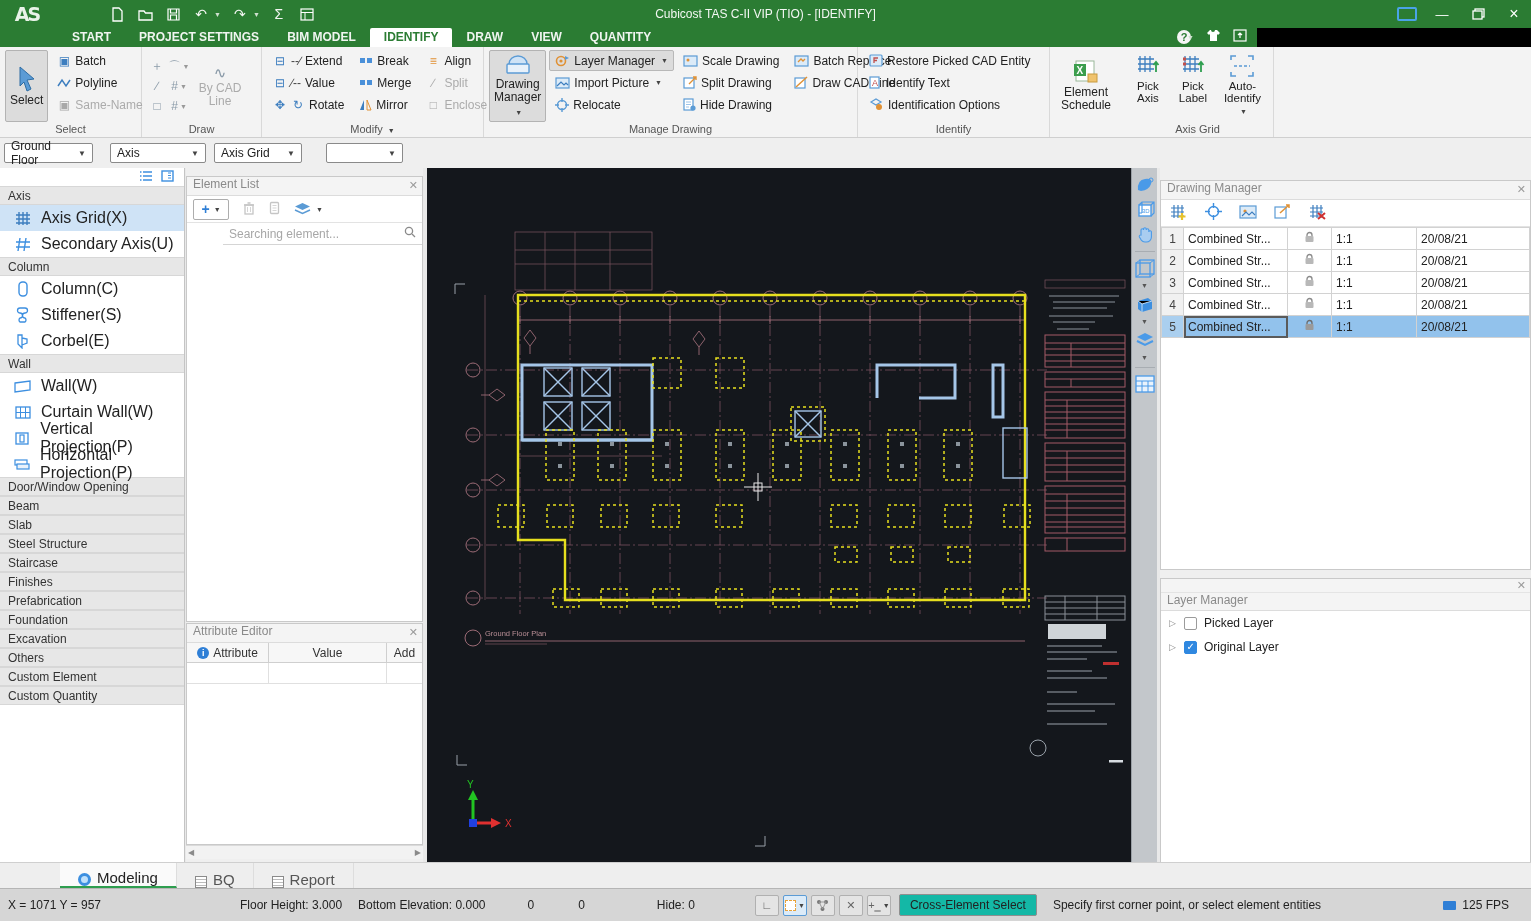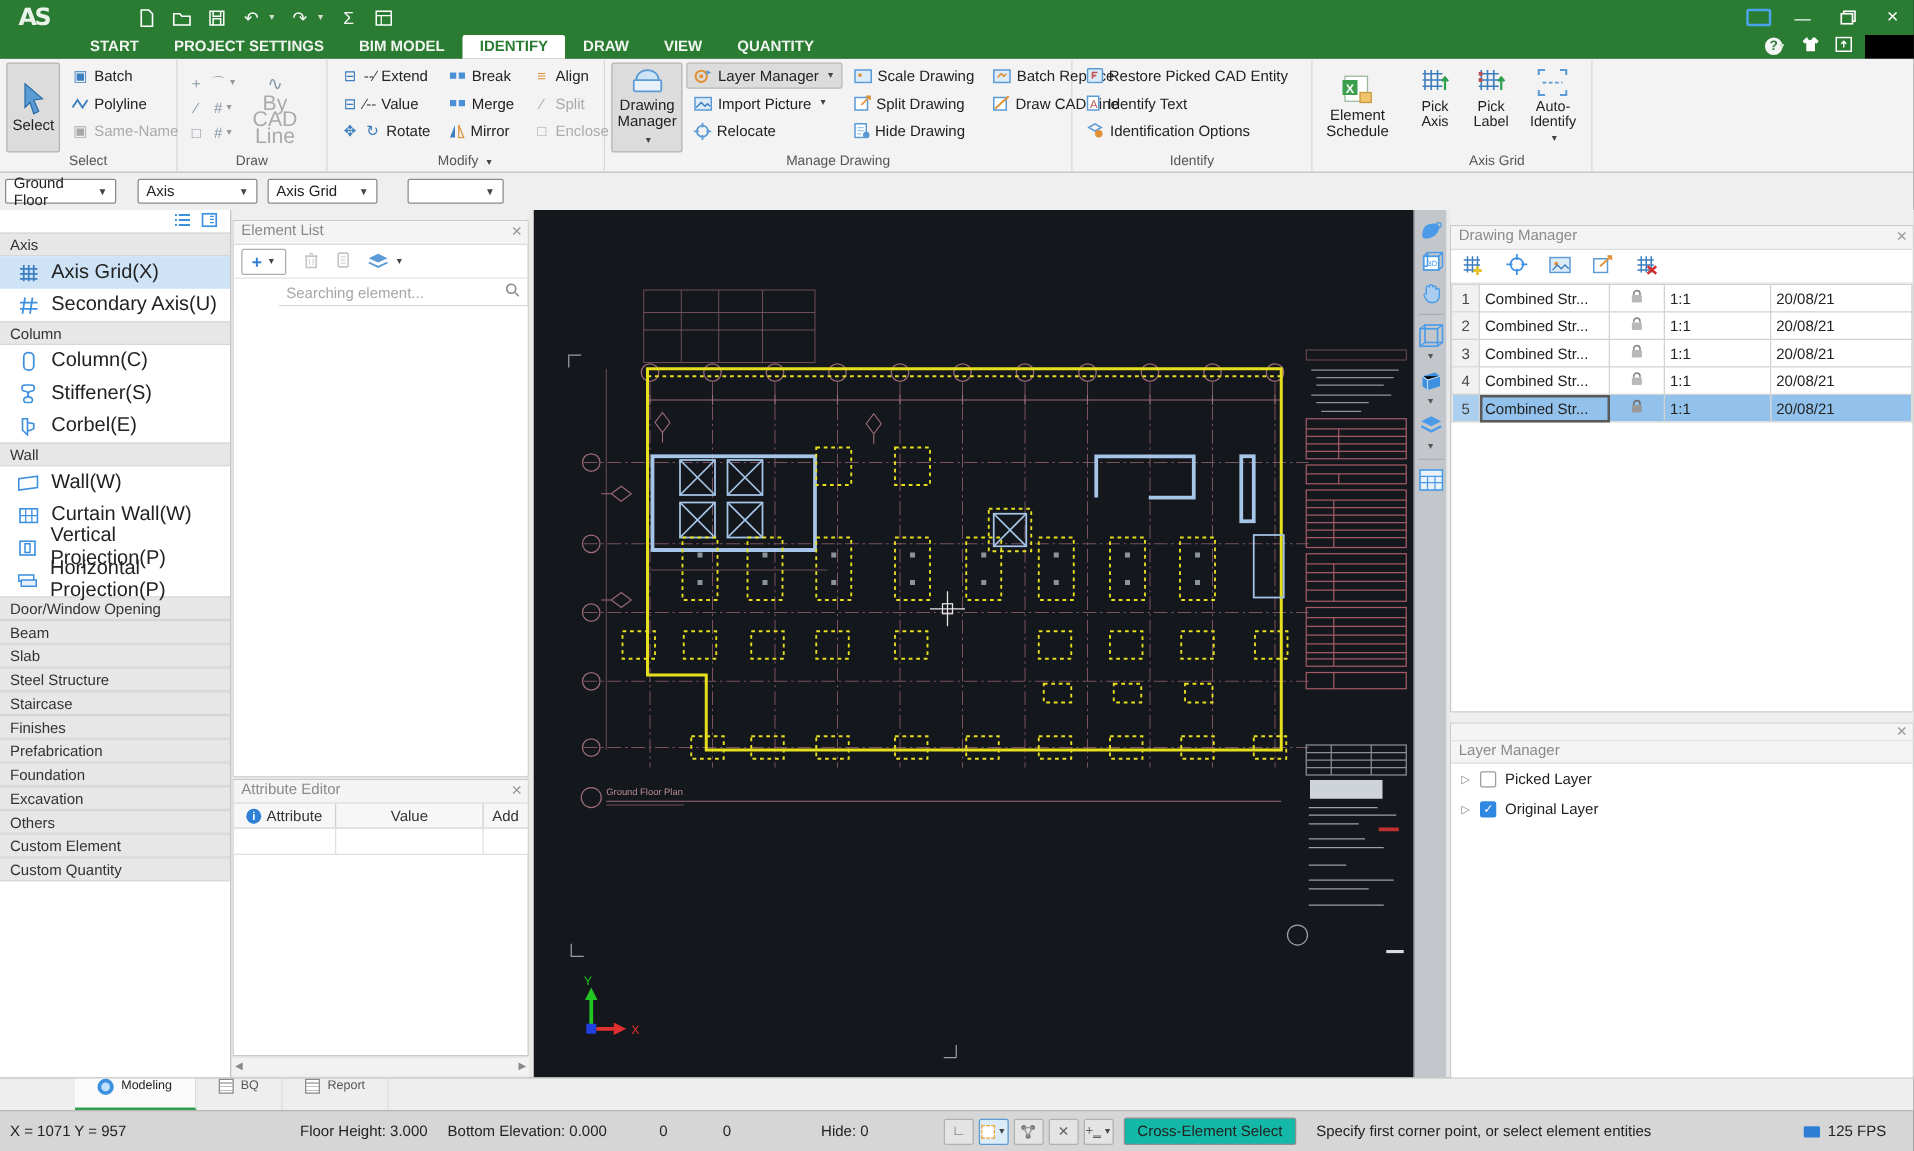--- a/index.html
+++ b/index.html
@@ -14,21 +14,21 @@
     font-weight:bold; font-size:19px; letter-spacing:-2px; color:#e9f3e9; font-family:"DejaVu Sans",sans-serif; }
   .qat { display:flex; align-items:center; gap:10px; margin-left:62px; }
   .qat .qi { width:18px; height:18px; display:flex; align-items:center; justify-content:center; color:#f2f6f2; font-size:14px; cursor:default; }
   .qi svg { display:block; }
   .qcaret { font-size:7px; color:#cfe0cf; margin-left:-6px; }
   .tb-title { position:absolute; left:0; right:0; text-align:center; font-size:12px; color:#f3f7f3; pointer-events:none; }
   .tb-right { position:absolute; right:6px; top:0; height:28px; display:flex; align-items:center; gap:14px; }
   .winbtn { width:22px; height:20px; display:flex; align-items:center; justify-content:center; color:#fff; font-size:13px; }
   .chatic { width:20px; height:14px; border:2px solid #4aa3e8; border-radius:2px; }
   
-  .menurow { position:absolute; left:0; top:28px; width:1492px; height:19px; background:#2b7c33; display:flex; align-items:flex-end; }
+  .menurow { position:absolute; left:0; top:28px; width:1257px; height:19px; background:#2b7c33; display:flex; align-items:flex-end; }
   .mtabs { display:flex; margin-left:58px; height:19px; }
   .mtab { padding:2px 14px 3px 14px; color:#f0f5f0; font-size:12px; font-weight:bold; height:19px; }
   .mtab.active { background:#fff; color:#2b7c33; border-radius:2px 2px 0 0; }
   .menu-right { position:absolute; right:10px; bottom:2px; display:flex; gap:12px; align-items:center; color:#fff; }
   .helpc { width:14px; height:14px; border-radius:50%; background:#f5f5f5; color:#2b7c33; font-size:11px; font-weight:bold;
     display:flex; align-items:center; justify-content:center; }
   
   .ribbon { position:absolute; left:0; top:47px; width:1531px; height:91px; background:#f3f3f3;
     border-bottom:1px solid #cfcfcf; display:flex; }
   .rgroup { height:100%; border-right:1px solid #d9d9d9; padding:3px 5px 1px 5px; display:flex; flex-direction:column; }
@@ -42,21 +42,21 @@
     border:1px solid transparent; border-radius:2px; color:#222; }
   .ritem.pressed { background:#dcdcdc; border-color:#b8b8b8; }
   .ritem.disabled { color:#ababab; }
   .gi { display:inline-block; min-width:14px; text-align:center; font-size:12px; line-height:14px; }
   .blue { color:#3d7ebf; } .gray { color:#a9a9a9; } .orange { color:#e09135; }
   .caret { font-size:7px; color:#444; margin-left:2px; }
   .ic2 { display:inline-flex; gap:2px; min-width:14px; justify-content:center; }
   .ic2 i { width:5px; height:5px; background:#4a90d9; display:block; }
   .drawgrid { display:grid; grid-template-columns:20px 24px; grid-auto-rows:20px; align-content:center; }
   .dcell { display:flex; align-items:center; justify-content:center; color:#8a9aa8; font-size:12px; }
-  .bycad { width:52px; display:flex; align-items:center; justify-content:center; text-align:center; color:#ababab; font-size:17px; line-height:13px; }
+  .bycad { width:52px; display:flex; align-items:center; justify-content:center; text-align:center; color:#ababab; font-size:12px; line-height:13px; }
   .axbtn { width:46px; display:flex; flex-direction:column; align-items:center; justify-content:flex-start; gap:2px; padding-top:4px;
     font-size:11.5px; line-height:12px; text-align:center; color:#222; }
   
   .selrow { position:absolute; left:0; top:138px; width:1531px; height:30px; background:#efefef; display:flex; align-items:center; }
   .selbox { height:20px; background:#fff; border:1px solid #8a8a8a; border-radius:2px; display:flex; align-items:center;
     padding:0 6px; font-size:12px; color:#222; justify-content:space-between; }
   .selbox .caret { font-size:8px; }
   
   .main { position:absolute; left:0; top:168px; width:1531px; height:694px; background:#e9e9e9; }
   
@@ -119,21 +119,21 @@
   .dm-table tr.sel td.num { background:#aacfef; }
   .dm-table tr.sel td.namecell { outline:2px solid #5a5a5a; outline-offset:-2px; }
   .lockcell { text-align:center; }
   .lm-row { height:24px; display:flex; align-items:center; gap:7px; padding-left:8px; background:#fff; font-size:12px; }
   .tri { color:#8a8a8a; font-size:9px; width:8px; }
   .cb { width:13px; height:13px; border:1px solid #9b9b9b; background:#fff; border-radius:2px; }
   .cb.on { background:#2f88e0; border-color:#2f88e0; position:relative; }
   .cb.on::after { content:"✓"; color:#fff; font-size:10px; position:absolute; left:1.5px; top:-1px; }
   
   .tabsrow { position:absolute; left:0; top:862px; width:1531px; height:26px; background:#eeeeee; border-top:1px solid #cfcfcf; display:flex; align-items:stretch; }
-  .btab { display:flex; align-items:flex-start; justify-content:center; gap:6px; padding:0 18px; color:#555; font-size:10px;
+  .btab { display:flex; align-items:flex-end; justify-content:center; gap:6px; padding:0 18px; color:#555; font-size:15px;
     border-right:1px solid #ddd; }
   .btab.active { background:#fafafa; border-bottom:2px solid #2e9e4f; color:#222; }
   .ticon { width:12px; height:12px; border:1px solid #8a8a8a; background:repeating-linear-gradient(#fff 0 2px,#bbb 2px 3px); }
   .mod-ic { width:13px; height:13px; border-radius:50%; background:#3d8fe0; position:relative; }
   .mod-ic::after { content:""; position:absolute; left:3px; top:3px; width:7px; height:7px; border-radius:50%; background:#bfe0fb; }
   
   .statusbar { position:absolute; left:0; top:888px; width:1531px; height:33px; background:#d6d6d6; border-top:1px solid #b5b5b5;
     display:flex; align-items:center; font-size:12px; color:#222; }
   .sb-btn { width:24px; height:21px; border:1px solid #b0b0b0; background:#e4e4e4; display:flex; align-items:center; justify-content:center;
     color:#666; font-size:11px; border-radius:2px; }
@@ -168,20 +168,21 @@
     <span class="qi">↷</span>
       <span class="qcaret">▼</span>
     <span class="qi">Σ</span>
     <span class="qi">
         <svg width="14" height="13">
           <rect x="1" y="1" width="12" height="11" fill="none" stroke="#fff" stroke-width="1.2"></rect>
           <path d="M1 4.5 h12 M5 4.5 v7.5" stroke="#fff" stroke-width="1"></path>
         </svg>
       </span>
   </div>
+  <div class="tb-title">Cubicost TAS C-II  VIP (TIO) - [IDENTIFY]</div>
   <div class="tb-right">
     <span class="chatic"></span>
     <span class="winbtn">—</span>
     <span class="winbtn">
         <svg width="13" height="12">
           <rect x="3" y="1" width="9" height="8" fill="none" stroke="#fff" stroke-width="1.3"></rect>
           <rect x="1" y="3" width="9" height="8" fill="#2b7c33" stroke="#fff" stroke-width="1.3"></rect>
         </svg>
       </span>
     <span class="winbtn" style="font-size:16px;">×</span>

